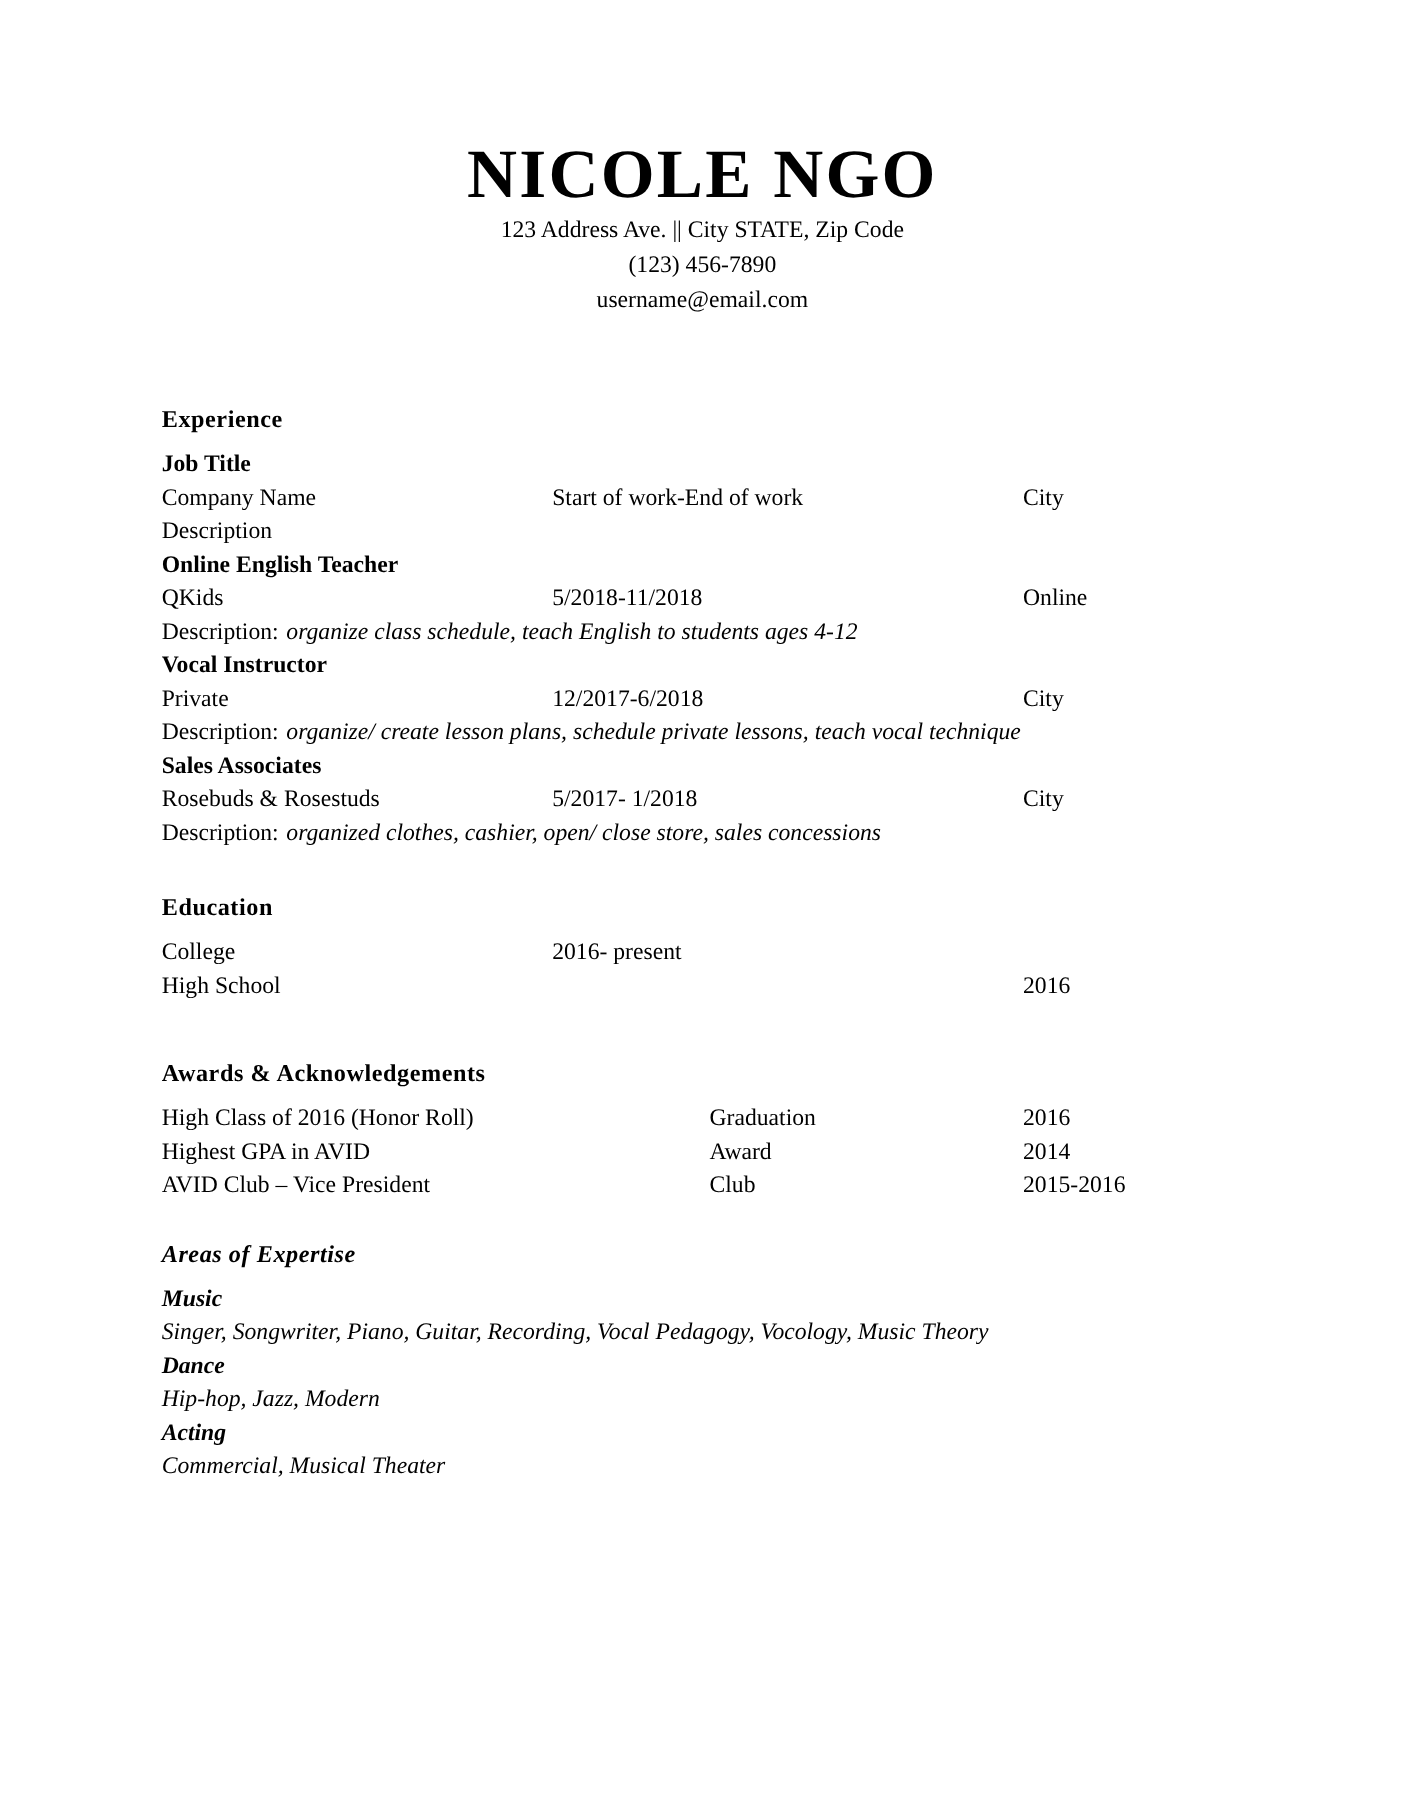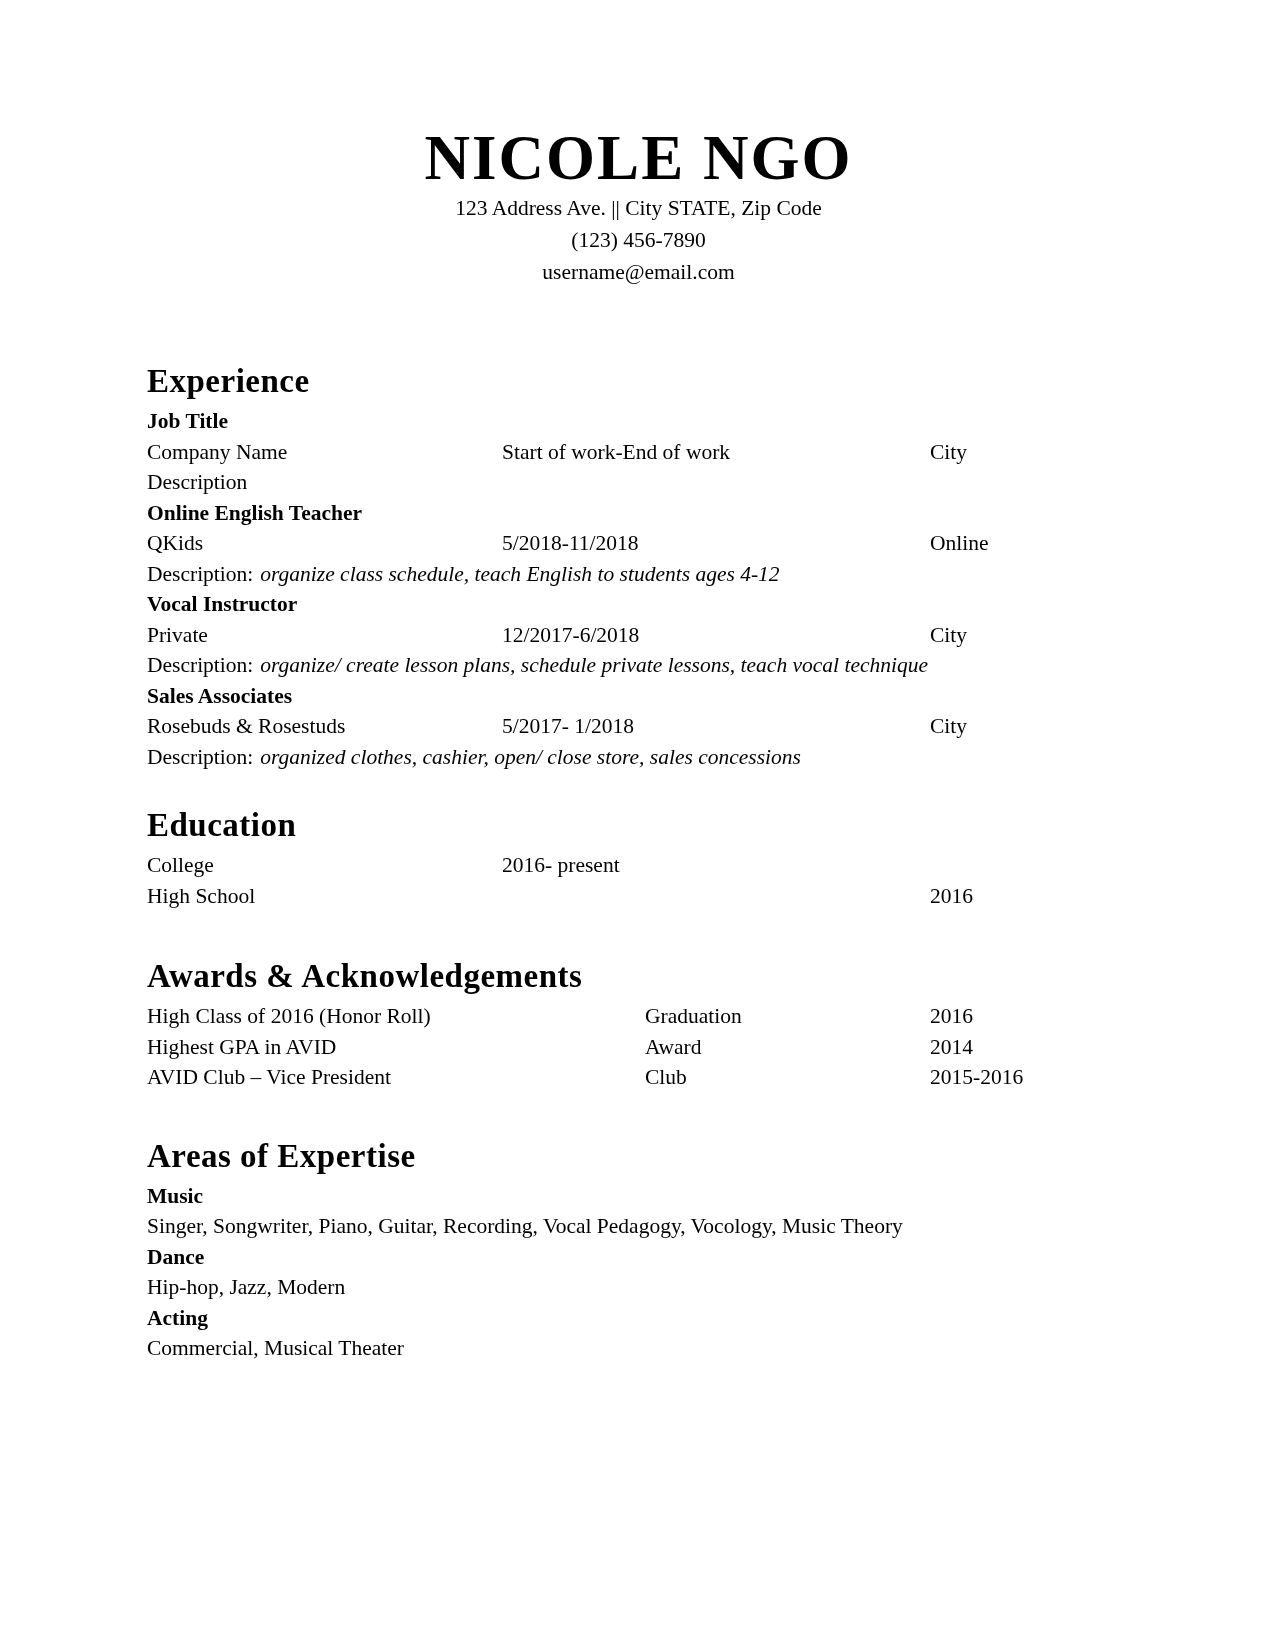--- a/index.html
+++ b/index.html
@@ -27,30 +27,30 @@
     letter-spacing: 2px;
     margin: 0;
   }
   .contact {
     text-align: center;
     font-size: 21.5px;
     line-height: 32px;
     margin-top: 6px;
   }
   .section-heading {
-    font-size: 33px;
+    font-size: 22px;
     line-height: 38px;
     font-weight: bold;
     letter-spacing: 0.5px;
     margin: 0 0 6px 0;
   }
   .section-experience { margin-top: 74px; }
   .section-education  { margin-top: 34px; }
   .section-awards     { margin-top: 46px; }
-  .section-expertise  { margin-top: 44px; }
+  .section-expertise  { margin-top: 28px; font-style: italic; }
   .row {
     font-size: 21.5px;
     line-height: 30.5px;
   }
   .three-col {
     display: grid;
     grid-template-columns: 355px 428px 1fr;
   }
   .awards-col {
     display: grid;

